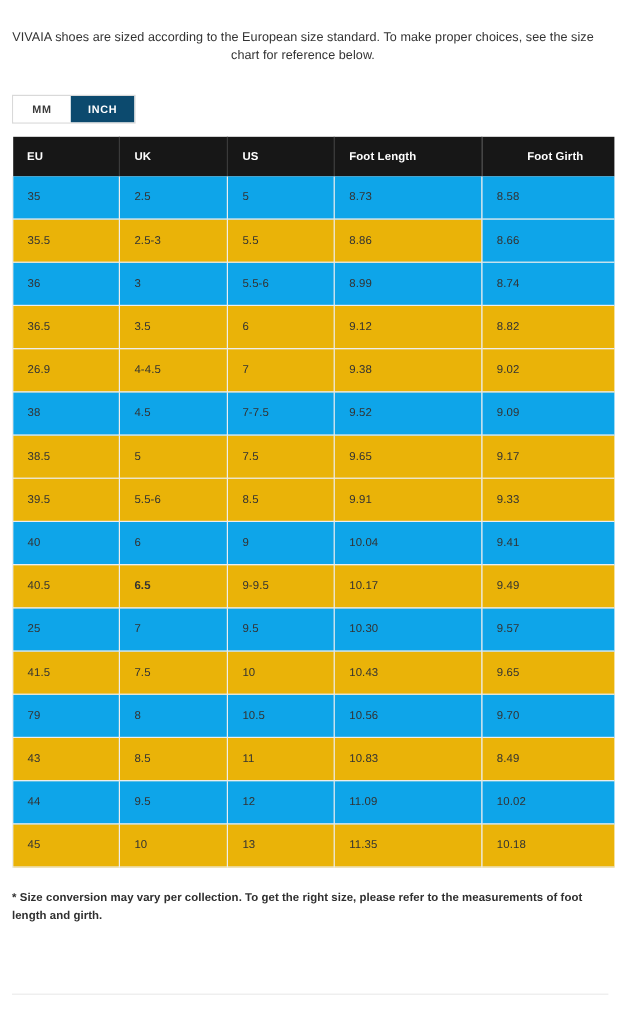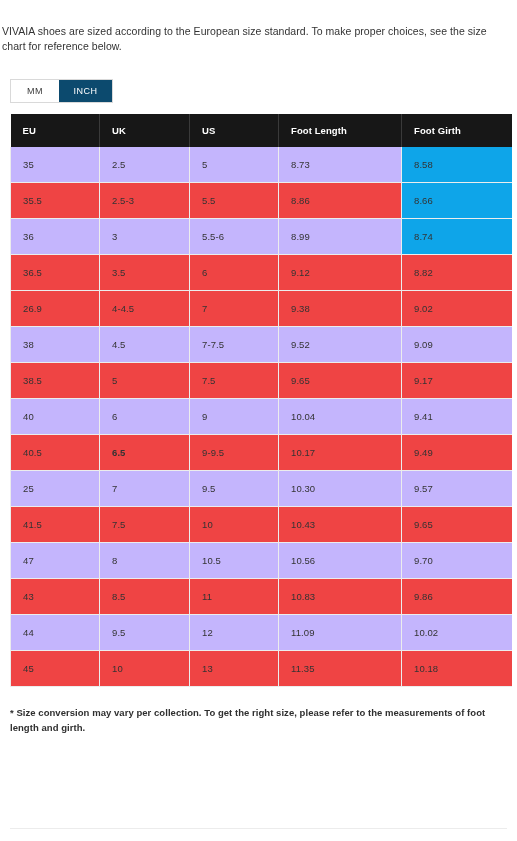--- a/index.html
+++ b/index.html
@@ -12,41 +12,42 @@
     height: 841px;
     font-family: "Liberation Sans", sans-serif;
     color: #2b2b2b;
     overflow: hidden;
     position: relative;
   }
 
   
   .intro {
     padding: 13px 14px 0 2px;
+    text-align: center;
     font-size: 10.5px;
     line-height: 15px;
     color: #333333;
     letter-spacing: 0.005em;
   }
 
   
   .unit-toggle {
     margin: 15px 0 0 10px;
     display: inline-flex;
     border: 1px solid #d9d9d9;
     box-sizing: border-box;
     height: 24px;
     overflow: hidden;
   }
   .unit-btn {
     display: flex;
     align-items: center;
     justify-content: center;
     font-size: 9px;
-    font-weight: normal;
+    font-weight: bold;
     letter-spacing: 0.06em;
     box-sizing: border-box;
     cursor: pointer;
     user-select: none;
     height: 100%;
   }
   .unit-btn.mm {
     width: 48px;
     background: #ffffff;
     color: #3a3a3a;
@@ -79,37 +80,37 @@
     color: #ffffff;
     font-size: 9.5px;
     font-weight: bold;
     text-align: left;
     padding: 0 0 0 12px;
     height: 33px;
     vertical-align: middle;
     border-right: 1px solid #3a3a3a;
     letter-spacing: 0.01em;
   }
-  table.size-chart thead th:last-child { border-right: none; }
+  table.size-chart thead th:last-child { border-right: none; text-align: center; }
 
   table.size-chart tbody td {
     height: 35px;
     padding: 0 0 0 12px;
     vertical-align: middle;
     color: #333333;
     border-right: 1px solid #eceded;
     border-bottom: 1px solid #eceded;
     letter-spacing: 0.01em;
     white-space: nowrap;
   }
   table.size-chart tbody td:last-child { border-right: none; }
   table.size-chart tbody tr td:first-child { border-left: 1px solid #eceded; }
 
-  table.size-chart tbody tr.odd  td { background: #c4b5fd; }
-  table.size-chart tbody tr.even td { background: #ef4444; }
+  table.size-chart tbody tr.odd  td { background: #0ea5e9; }
+  table.size-chart tbody tr.even td { background: #eab308; }
 
   
   table.size-chart tbody tr.tint-warm td.girth { background: #0ea5e9; }
 
   td.bold-val { font-weight: bold; color: #2a2a2a; }
 
   
   .notes {
     margin: 18px 10px 0 10px;
   }
@@ -203,20 +204,27 @@
             <td>9.52</td>
             <td class="girth">9.09</td>
           </tr>
           <tr class="even">
             <td>38.5</td>
             <td>5</td>
             <td>7.5</td>
             <td>9.65</td>
             <td class="girth">9.17</td>
           </tr>
+          <tr class="even">
+            <td>39.5</td>
+            <td>5.5-6</td>
+            <td>8.5</td>
+            <td>9.91</td>
+            <td class="girth">9.33</td>
+          </tr>
           <tr class="odd">
             <td>40</td>
             <td>6</td>
             <td>9</td>
             <td>10.04</td>
             <td class="girth">9.41</td>
           </tr>
           <tr class="even">
             <td>40.5</td>
             <td class="bold-val">6.5</td>
@@ -232,32 +240,32 @@
             <td class="girth">9.57</td>
           </tr>
           <tr class="even">
             <td>41.5</td>
             <td>7.5</td>
             <td>10</td>
             <td>10.43</td>
             <td class="girth">9.65</td>
           </tr>
           <tr class="odd">
-            <td>47</td>
+            <td>79</td>
             <td>8</td>
             <td>10.5</td>
             <td>10.56</td>
             <td class="girth">9.70</td>
           </tr>
           <tr class="even">
             <td>43</td>
             <td>8.5</td>
             <td>11</td>
             <td>10.83</td>
-            <td class="girth">9.86</td>
+            <td class="girth">8.49</td>
           </tr>
           <tr class="odd">
             <td>44</td>
             <td>9.5</td>
             <td>12</td>
             <td>11.09</td>
             <td class="girth">10.02</td>
           </tr>
           <tr class="even">
             <td>45</td>

